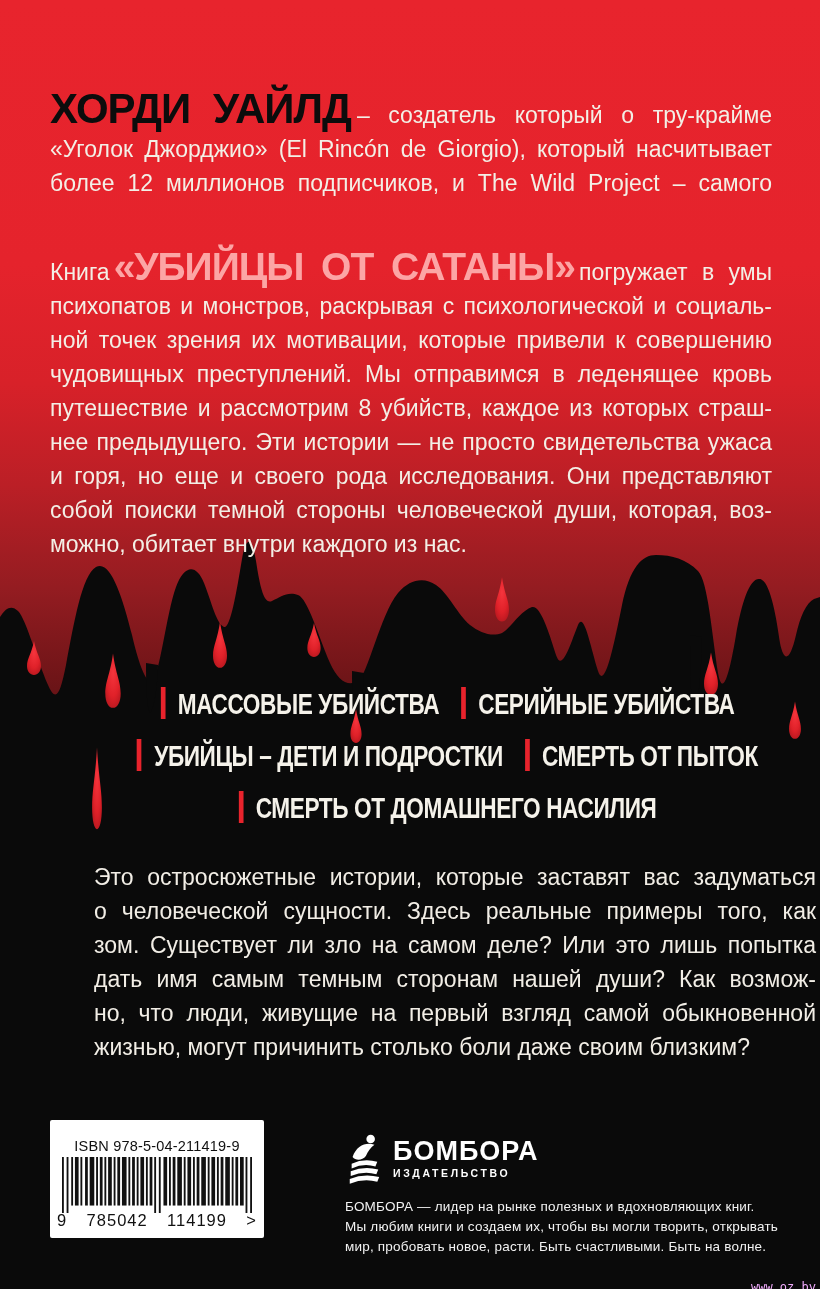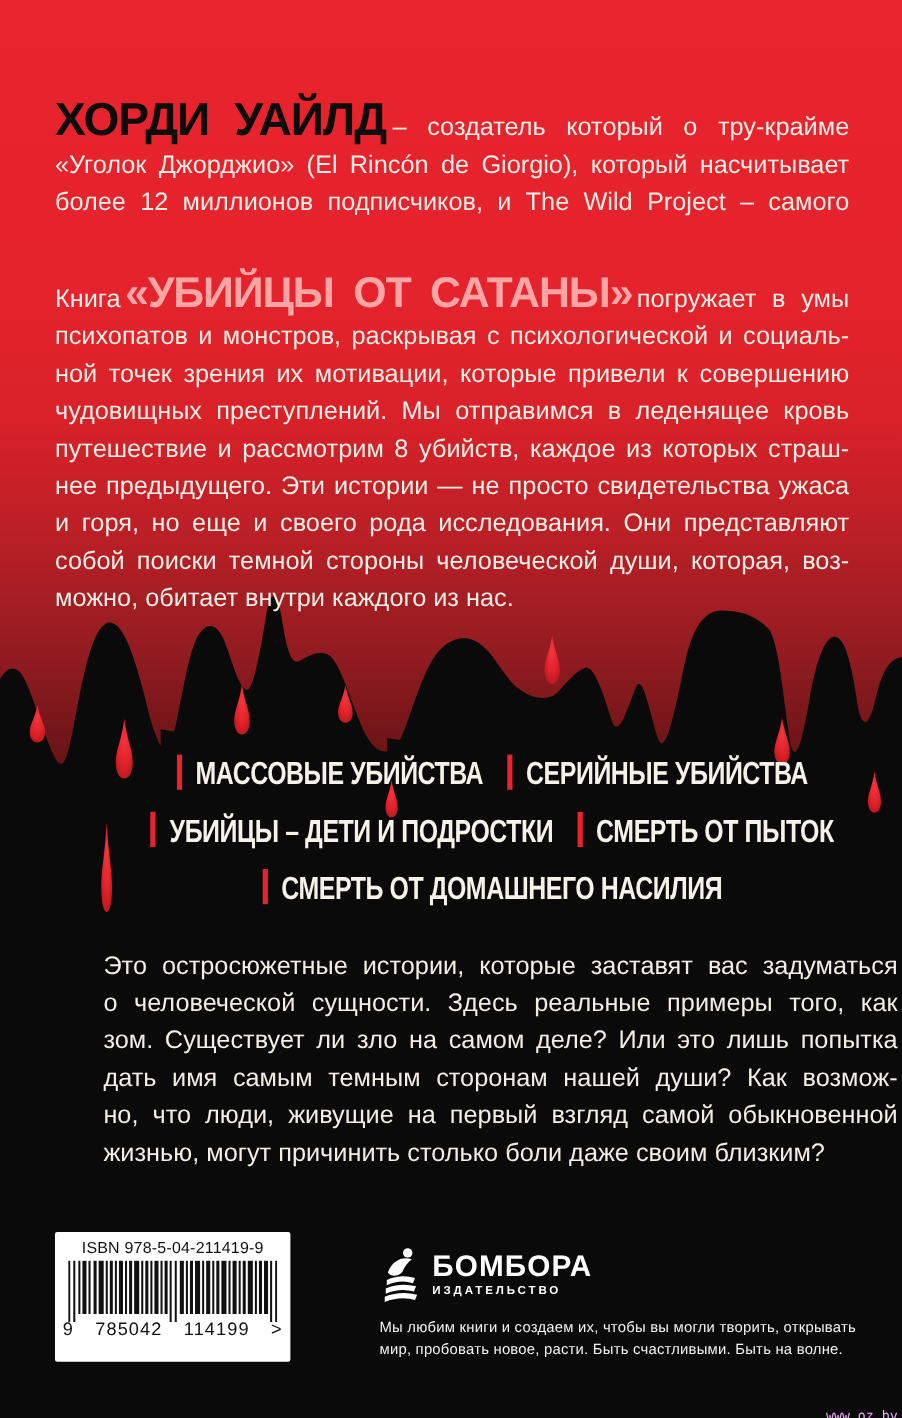--- a/index.html
+++ b/index.html
@@ -40,21 +40,21 @@
     display:inline-block; width:6px; height:32px; background:#e8232c;
     vertical-align:-5px; margin:0 16px 0 28px;
   }
   .cat-line .cat-sep:first-child { margin-left:0; }
 
   .barcode-box {
     position:absolute; left:50px; top:1120px; width:214px; height:118px;
     background:#ffffff; border-radius:2px; z-index:6; color:#111;
     text-align:center;
   }
-  .isbn { font-size:14.5px; margin-top:7px; letter-spacing:0.2px; }
+  .isbn { font-size:14.5px; margin-top:18px; letter-spacing:0.2px; }
   .bars { width:190px; height:56px; margin-top:3px; display:block; margin-left:auto; margin-right:auto; }
   .digits {
     display:flex; justify-content:space-between; padding:0 7px; margin-top:-2px;
     font-size:16.5px; letter-spacing:1px;
   }
 
   .pub { position:absolute; left:345px; top:1132px; z-index:6; color:#fff; }
   .pub-row { display:flex; align-items:center; }
   .pub-logo-icon { width:38px; height:52px; margin-right:10px; }
   .pub-name { font-size:27px; font-weight:bold; letter-spacing:1px; line-height:28px; }
@@ -214,20 +214,21 @@
           <path d="M6,41 q14,-6 29,-2 l-2,5 q-13,-4 -27,2 Z"></path>
           <path d="M5,49 q15,-6 31,-2 l-2,5 q-14,-4 -29,2 Z"></path>
         </g>
       </svg>
       <div>
         <div class="pub-name">БОМБОРА</div>
         <div class="pub-tag">ИЗДАТЕЛЬСТВО</div>
       </div>
     </div>
     <div class="pub-desc">
+      <div>БОМБОРА — лидер на рынке полезных и вдохновляющих книг.</div>
       <div>Мы любим книги и создаем их, чтобы вы могли творить, открывать</div>
       <div>мир, пробовать новое, расти. Быть счастливыми. Быть на волне.</div>
     </div>
   </div>
 
   <div class="watermark">www.oz.by</div>
 
 </div>
 
 </body></html>

